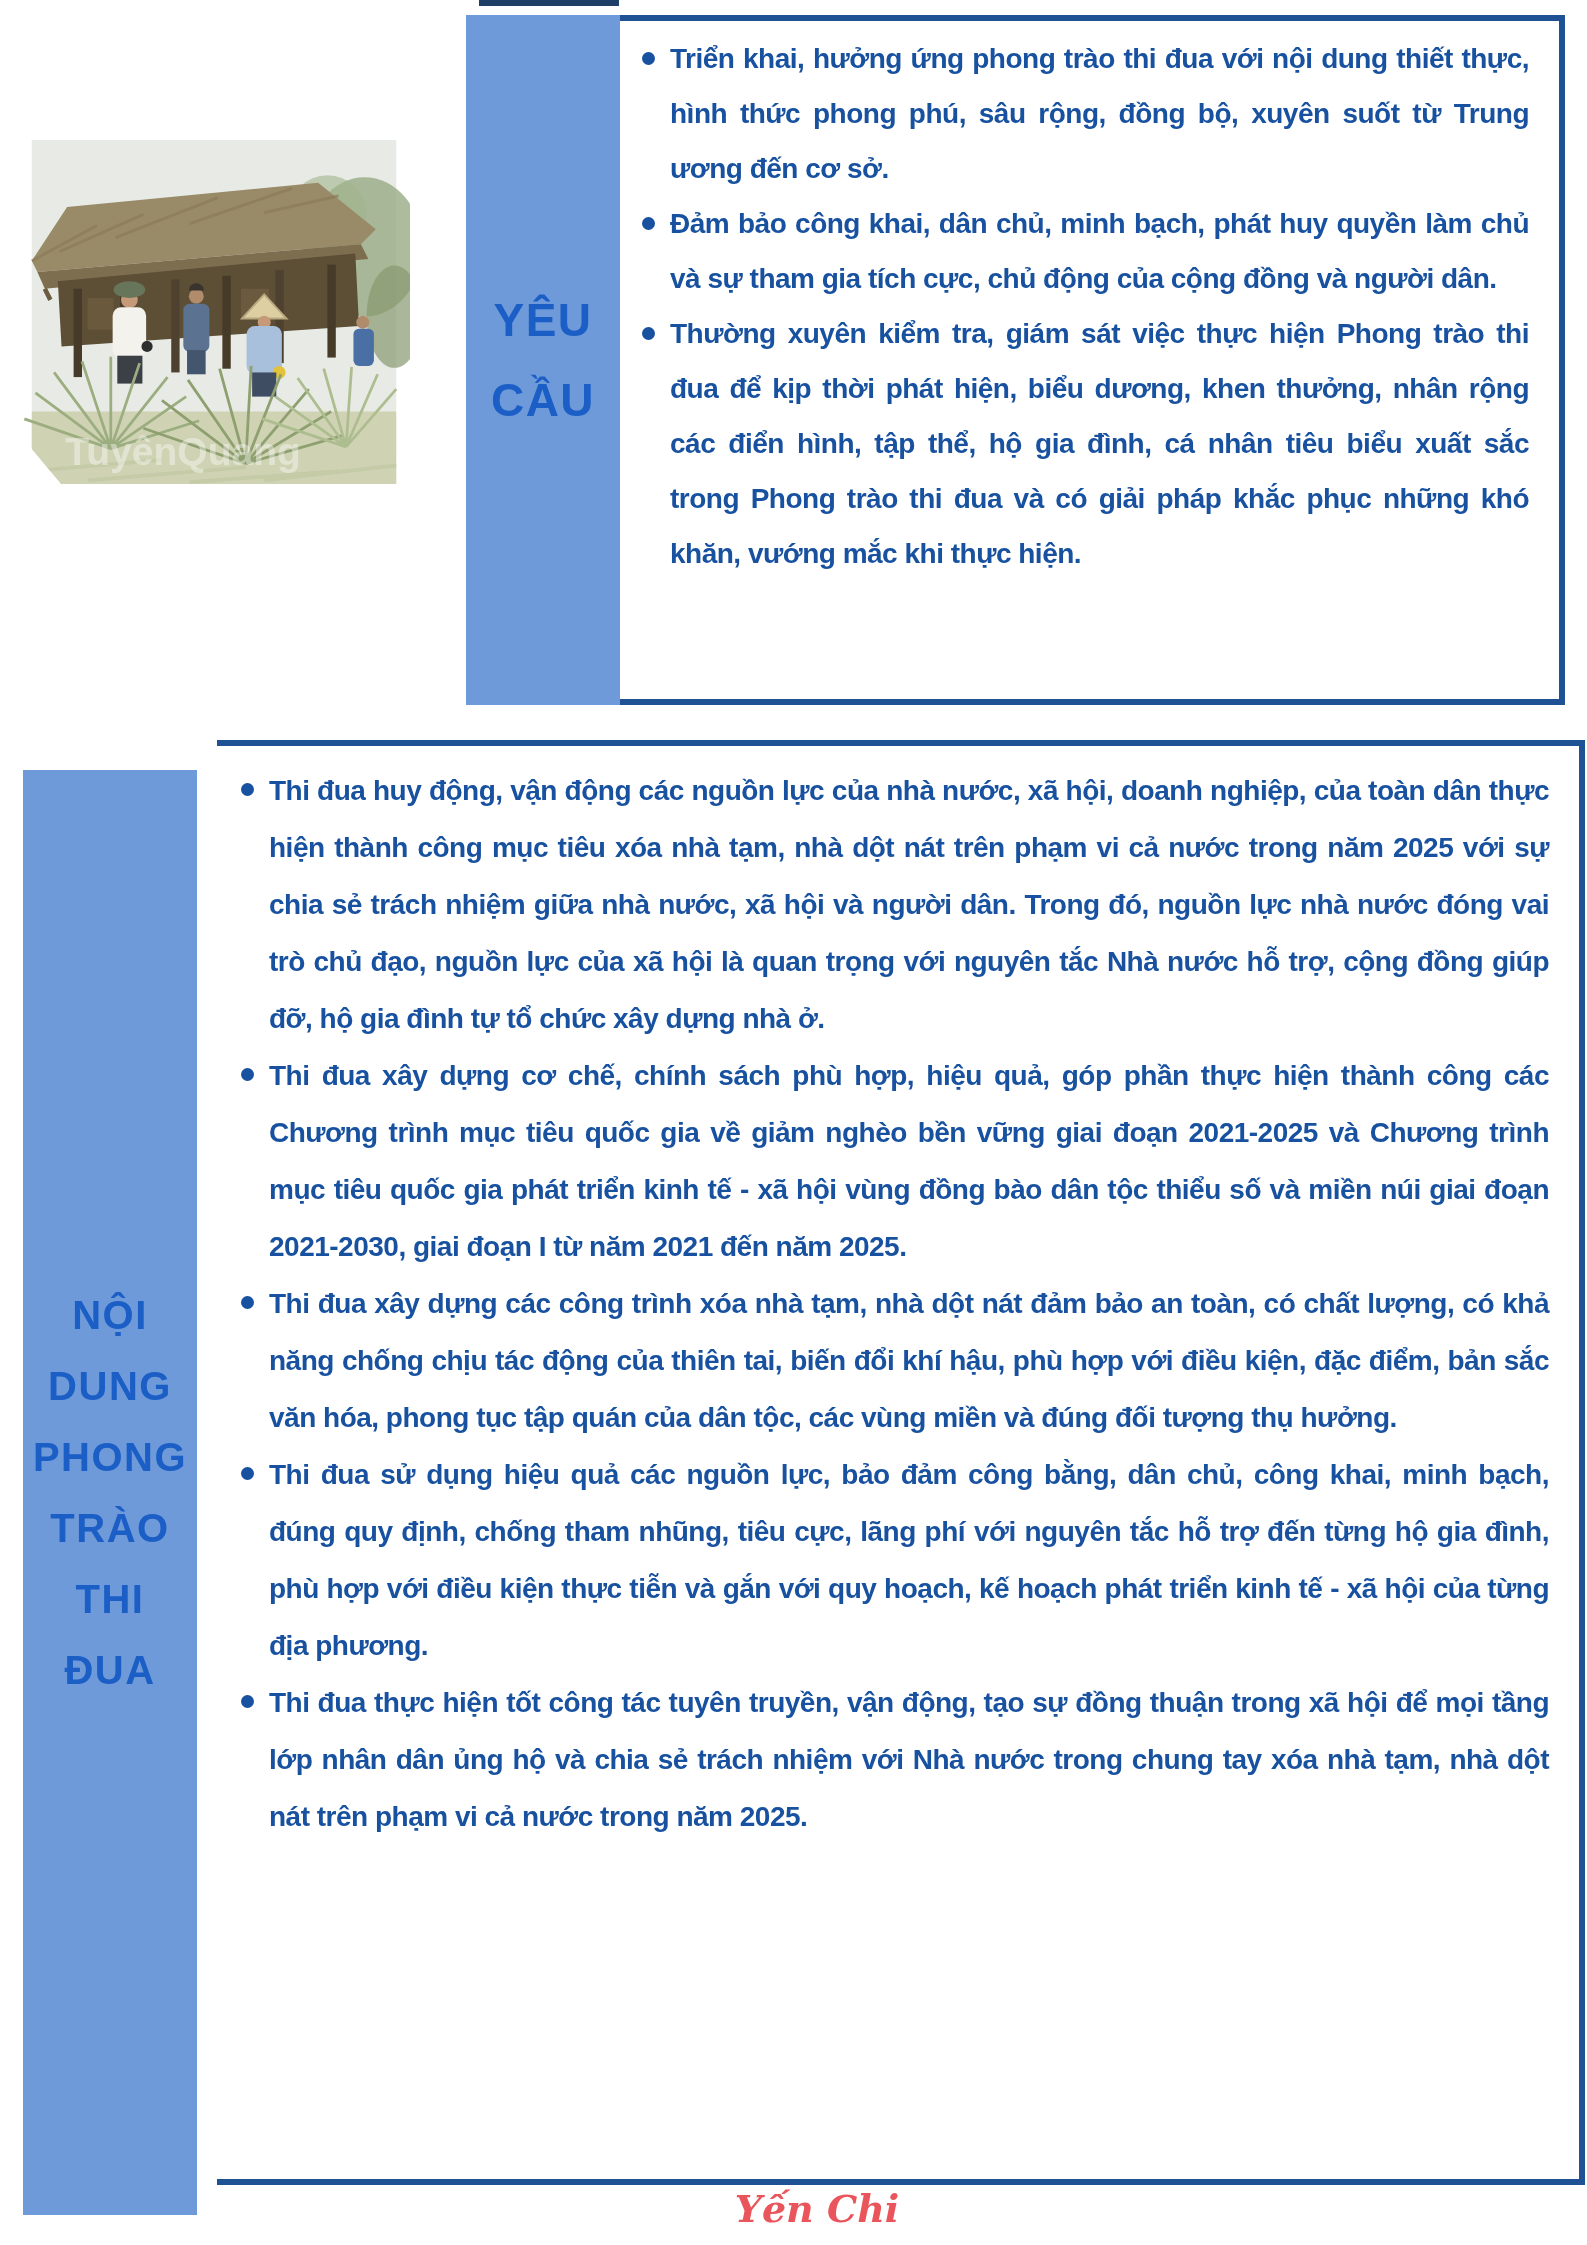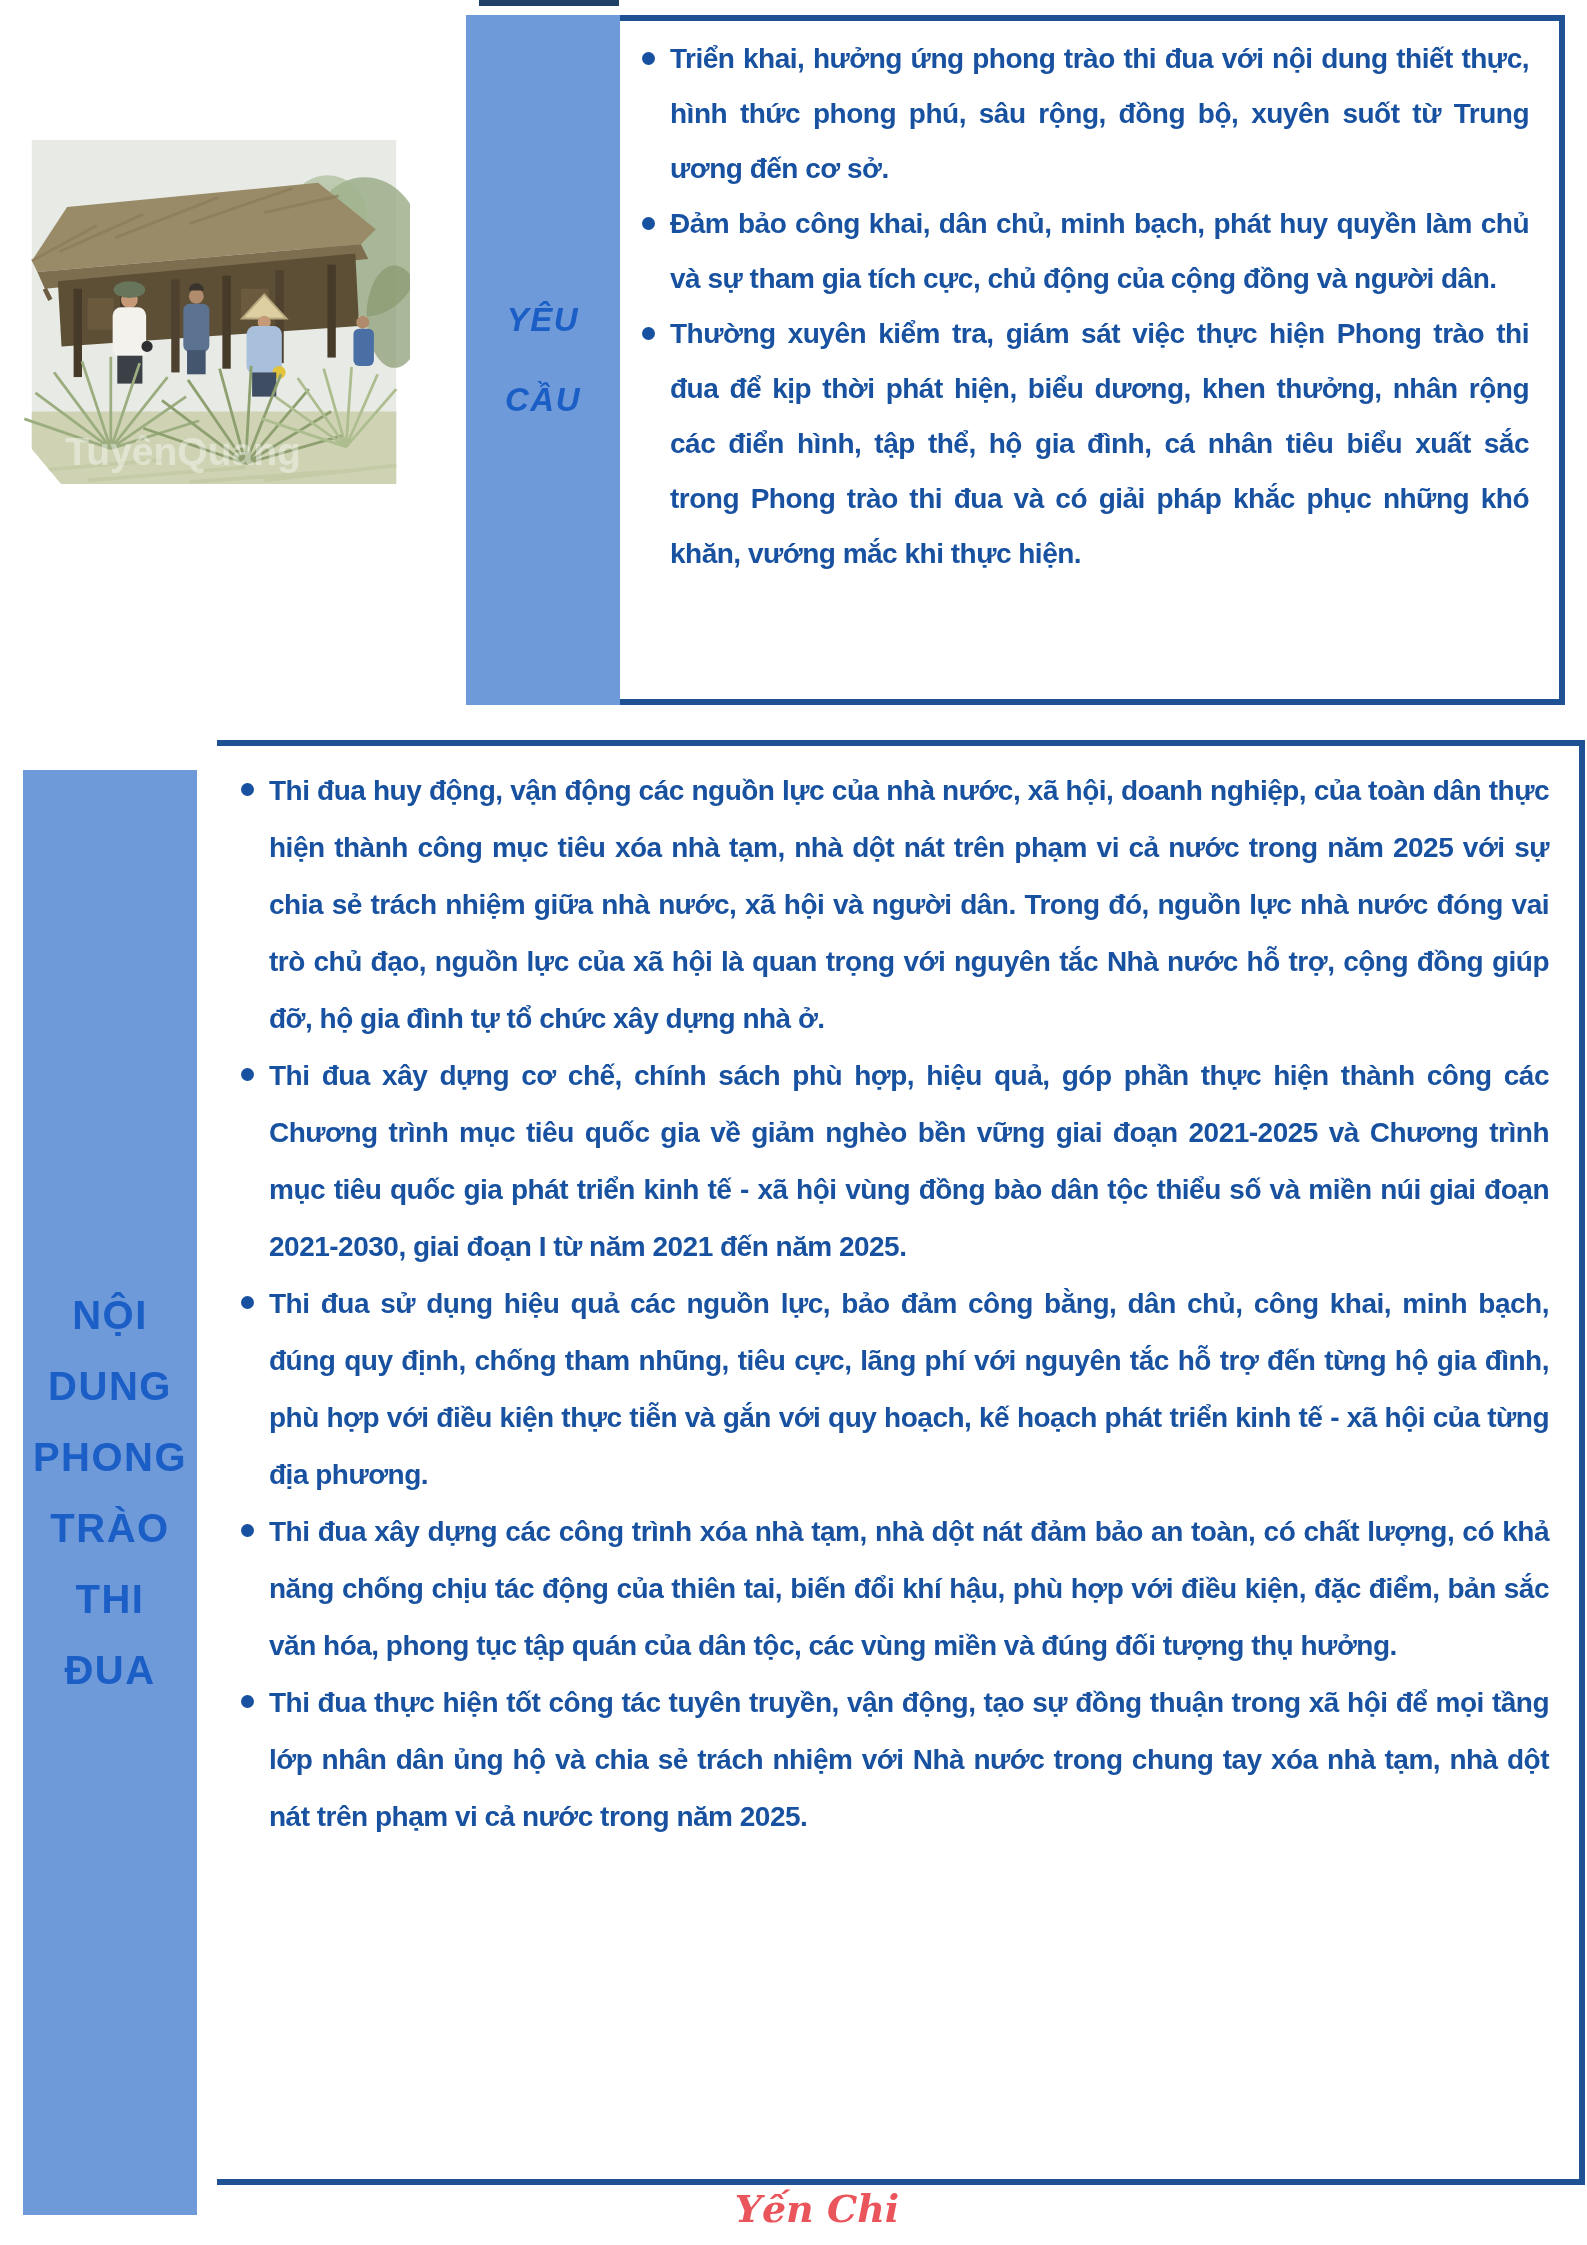--- a/index.html
+++ b/index.html
@@ -13,21 +13,21 @@
   .photo { position:absolute; left:18px; top:140px; width:392px; height:344px;
            clip-path:polygon(0 0,100% 0,100% 100%,11% 100%,0 85%); }
   .photo svg { display:block; width:100%; height:100%; }
 
   
   .panel { position:absolute; background:#6f9ad9; display:flex; flex-direction:column;
            align-items:center; justify-content:center; }
   .panel-top { left:466px; top:15px; width:154px; height:690px; }
   .panel-bottom { left:23px; top:740px; width:174px; height:1445px;margin-top:30px; }
   .panel-word { font-weight:bold; color:#1a5ec6; letter-spacing:1.5px; }
-  .panel-top .panel-word { font-size:33px; line-height:80px;font-style:italic; }
+  .panel-top .panel-word { font-size:46px; line-height:80px; }
   .panel-bottom .panel-word { font-size:40px; line-height:71px; }
 
   
   .box { position:absolute; background:#ffffff; border:6px solid #1e5294; border-left:none; overflow:hidden; }
   .box-top { left:620px; top:15px; width:945px; height:690px; padding:10px 30px 8px 22px; }
   .box-bottom { left:197px; top:740px; width:1368px; height:1445px; padding:16px 30px 8px 24px;margin-left:20px; }
 
   .bullet-row { display:flex; align-items:flex-start; }
   .dot { flex:none; width:13px; height:13px; border-radius:50%; background:#17519f; margin:21px 15px 0 0; }
   .btext { flex:1; font-weight:bold; font-size:28px; letter-spacing:-0.5px; color:#17519f;
@@ -147,25 +147,25 @@
     <div class="bullet-row">
       <span class="dot"></span>
       <p class="btext">Thi đua huy động, vận động các nguồn lực của nhà nước, xã hội, doanh nghiệp, của toàn dân thực hiện thành công mục tiêu xóa nhà tạm, nhà dột nát trên phạm vi cả nước trong năm 2025 với sự chia sẻ trách nhiệm giữa nhà nước, xã hội và người dân. Trong đó, nguồn lực nhà nước đóng vai trò chủ đạo, nguồn lực của xã hội là quan trọng với nguyên tắc Nhà nước hỗ trợ, cộng đồng giúp đỡ, hộ gia đình tự tổ chức xây dựng nhà ở.</p>
     </div>
     <div class="bullet-row">
       <span class="dot"></span>
       <p class="btext">Thi đua xây dựng cơ chế, chính sách phù hợp, hiệu quả, góp phần thực hiện thành công các Chương trình mục tiêu quốc gia về giảm nghèo bền vững giai đoạn 2021-2025 và Chương trình mục tiêu quốc gia phát triển kinh tế - xã hội vùng đồng bào dân tộc thiểu số và miền núi giai đoạn 2021-2030, giai đoạn I từ năm 2021 đến năm 2025.</p>
     </div>
     <div class="bullet-row">
       <span class="dot"></span>
-      <p class="btext">Thi đua sử dụng hiệu quả các nguồn lực, bảo đảm công bằng, dân chủ, công khai, minh bạch, đúng quy định, chống tham nhũng, tiêu cực, lãng phí với nguyên tắc hỗ trợ đến từng hộ gia đình, phù hợp với điều kiện thực tiễn và gắn với quy hoạch, kế hoạch phát triển kinh tế - xã hội của từng địa phương.</p>
+      <p class="btext">Thi đua xây dựng các công trình xóa nhà tạm, nhà dột nát đảm bảo an toàn, có chất lượng, có khả năng chống chịu tác động của thiên tai, biến đổi khí hậu, phù hợp với điều kiện, đặc điểm, bản sắc văn hóa, phong tục tập quán của dân tộc, các vùng miền và đúng đối tượng thụ hưởng.</p>
     </div>
     <div class="bullet-row">
       <span class="dot"></span>
-      <p class="btext">Thi đua xây dựng các công trình xóa nhà tạm, nhà dột nát đảm bảo an toàn, có chất lượng, có khả năng chống chịu tác động của thiên tai, biến đổi khí hậu, phù hợp với điều kiện, đặc điểm, bản sắc văn hóa, phong tục tập quán của dân tộc, các vùng miền và đúng đối tượng thụ hưởng.</p>
+      <p class="btext">Thi đua sử dụng hiệu quả các nguồn lực, bảo đảm công bằng, dân chủ, công khai, minh bạch, đúng quy định, chống tham nhũng, tiêu cực, lãng phí với nguyên tắc hỗ trợ đến từng hộ gia đình, phù hợp với điều kiện thực tiễn và gắn với quy hoạch, kế hoạch phát triển kinh tế - xã hội của từng địa phương.</p>
     </div>
     <div class="bullet-row">
       <span class="dot"></span>
       <p class="btext">Thi đua thực hiện tốt công tác tuyên truyền, vận động, tạo sự đồng thuận trong xã hội để mọi tầng lớp nhân dân ủng hộ và chia sẻ trách nhiệm với Nhà nước trong chung tay xóa nhà tạm, nhà dột nát trên phạm vi cả nước trong năm 2025.</p>
     </div>
   </div>
 
   <div class="signature">Yến Chi</div>
 
 </div>

